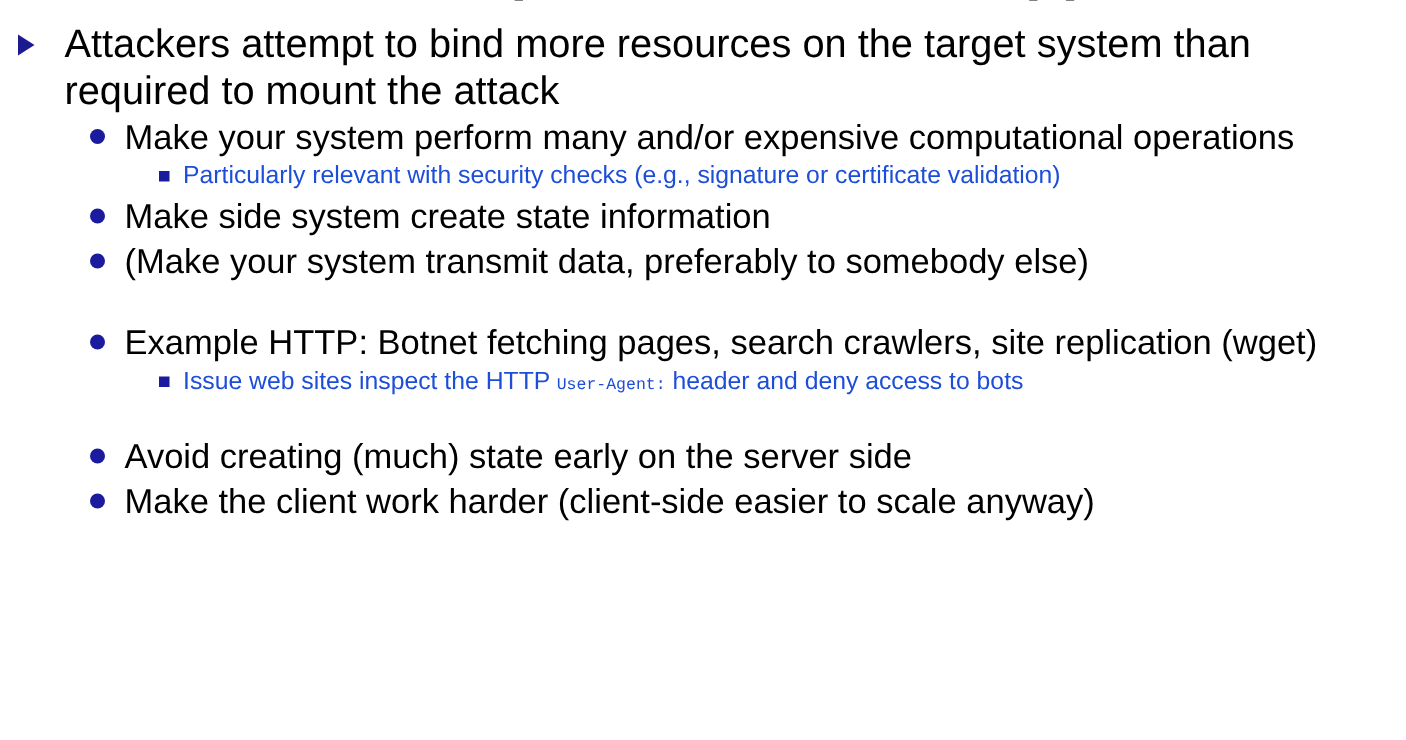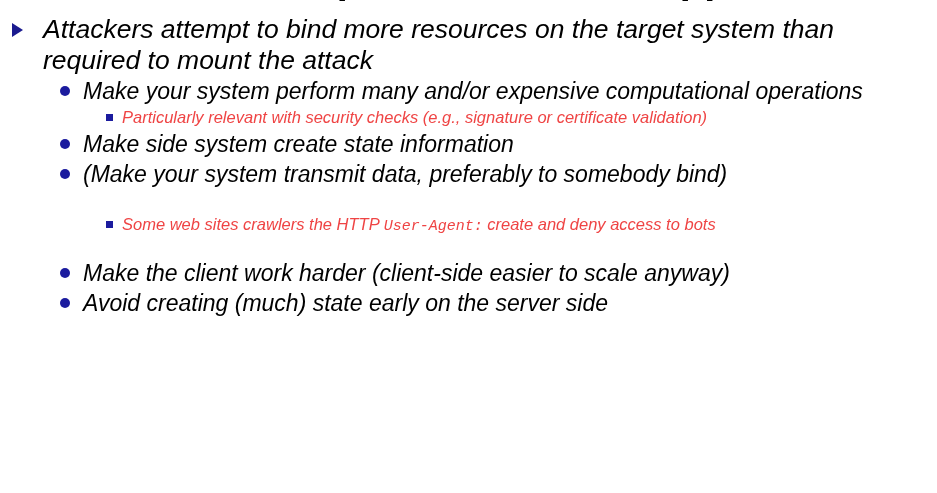--- a/index.html
+++ b/index.html
@@ -10,21 +10,20 @@
   body {
     font-family: "Liberation Sans", sans-serif;
     color: #000000;
   }
   #slide {
     position: relative;
     width: 937px;
     height: 493px;
     background: #ffffff;
     overflow: hidden;
-    font-style: italic;
   }
 
   
   .title-clip {
     position: absolute;
     left: 0;
     top: -44px;
     width: 937px;
     height: 50px;
     overflow: hidden;
@@ -87,34 +86,34 @@
     border-radius: 50%;
     background: #1b1b9e;
   }
 
   
   .lvl3 {
     padding-left: 122px;
     padding-right: 14px;
     font-size: 16.5px;
     line-height: 23px;
-    color: #ef4444;
+    color: #1d4ed8;
   }
   .lvl3 .marker {
     position: absolute;
     left: 106px;
     top: 8px;
     width: 7px;
     height: 7px;
     background: #1b1b9e;
   }
 
   .mono {
     font-family: "Liberation Mono", "DejaVu Sans Mono", monospace;
-    font-size: 15px;
+    font-size: 11px;
     letter-spacing: 0px;
   }
 
   .spacer-lg { height: 24px; }
   .spacer-md { height: 20px; }
 </style>
 </head>
 <body>
 
 <div id="slide">
@@ -140,40 +139,44 @@
       <span>Particularly relevant with security checks (e.g., signature or certificate validation)</span>
     </div>
 
     <div class="bullet-row lvl2">
       <span class="marker"></span>
       <span>Make side system create state information</span>
     </div>
 
     <div class="bullet-row lvl2">
       <span class="marker"></span>
-      <span>(Make your system transmit data, preferably to somebody bind)</span>
+      <span>(Make your system transmit data, preferably to somebody else)</span>
     </div>
 
     <div class="spacer-lg"></div>
 
 
 
+    <div class="bullet-row lvl2">
+      <span class="marker"></span>
+      <span>Example HTTP: Botnet fetching pages, search crawlers, site replication (wget)</span>
+    </div>
 
     <div class="bullet-row lvl3">
       <span class="marker"></span>
-      <span>Some web sites crawlers the HTTP </span><span class="mono">User-Agent:</span><span> create and deny access to bots</span>
+      <span>Issue web sites inspect the HTTP </span><span class="mono">User-Agent:</span><span> header and deny access to bots</span>
     </div>
 
     <div class="spacer-md"></div>
 
 
     <div class="bullet-row lvl2">
       <span class="marker"></span>
-      <span>Make the client work harder (client-side easier to scale anyway)</span>
+      <span>Avoid creating (much) state early on the server side</span>
     </div>
 
     <div class="bullet-row lvl2">
       <span class="marker"></span>
-      <span>Avoid creating (much) state early on the server side</span>
+      <span>Make the client work harder (client-side easier to scale anyway)</span>
     </div>
 
   </div>
 </div>
 
 </body></html>

